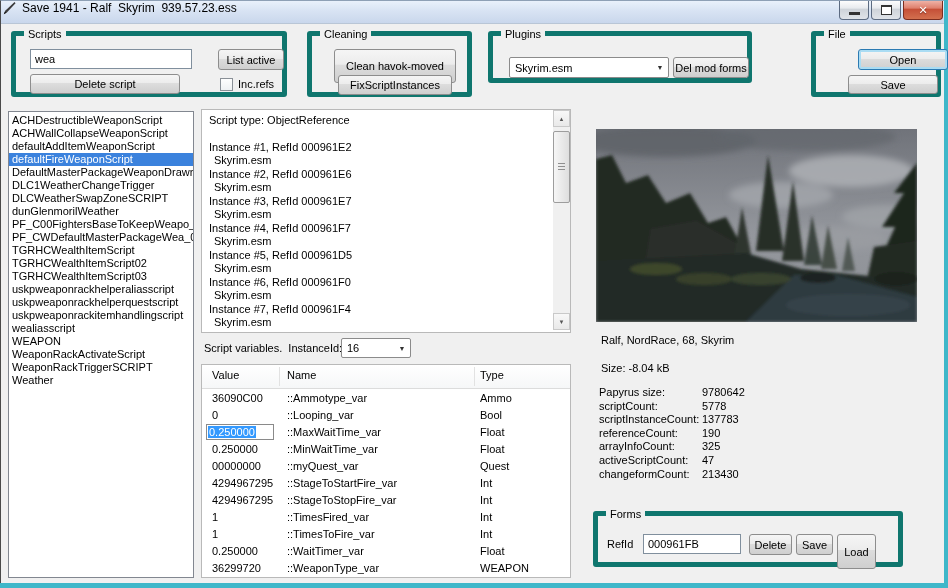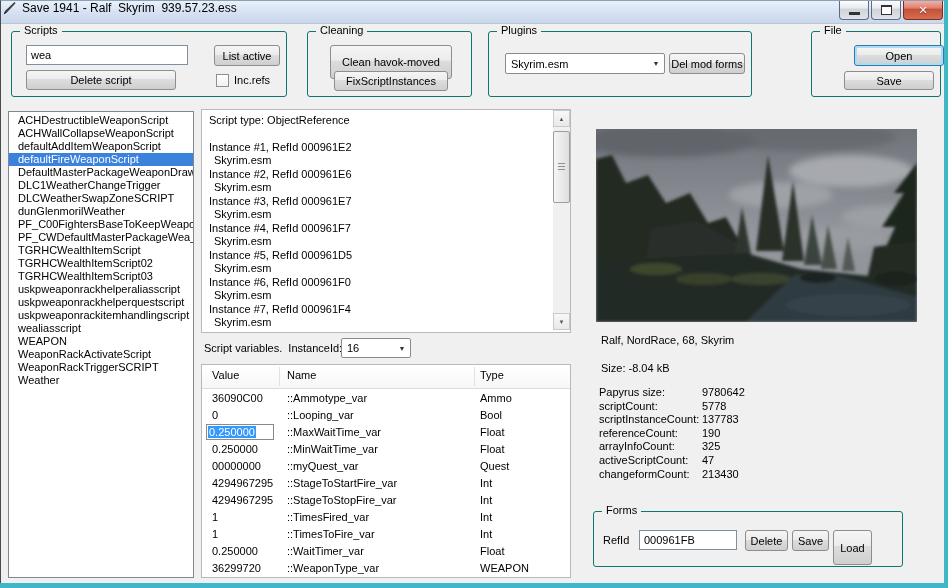--- a/index.html
+++ b/index.html
@@ -14,40 +14,40 @@
   .title{margin-left:6px;white-space:pre;font-size:12px;}
   .winbtns{position:absolute;right:1px;top:0;display:flex;gap:2px;}
   .wbtn{width:30px;height:19px;border:1px solid #5c6b81;border-top:none;border-radius:0 0 4px 4px;
         background:linear-gradient(#fdfdfd,#e7eaee 40%,#ced3d9 45%,#e0e4e9);
         display:flex;align-items:center;justify-content:center;box-sizing:border-box;}
   .glyph-min{width:11px;height:3px;background:#333;margin-top:7px;}
   .glyph-max{width:9px;height:7px;border:1px solid #333;border-top-width:2px;background:#fff;}
   .wbtn.close{width:40px;border-color:#7c2d1f;background:linear-gradient(#efb2a6,#de7f6c 40%,#c54f37 45%,#d3704f);
               color:#fff;font-weight:bold;font-size:11px;text-shadow:0 1px 1px #7a2a1c;}
   
-  .group{position:absolute;border:1px solid #0f766e;border-radius:3px;box-sizing:border-box;}
+  .group{position:absolute;border:5px solid #0f766e;border-radius:3px;box-sizing:border-box;}
   .legend{position:absolute;top:-8px;left:8px;background:#f0f0f0;padding:0 4px;}
   
   .btn{position:absolute;display:flex;align-items:center;justify-content:center;white-space:nowrap;
        background:linear-gradient(#f5f5f5,#ececec 45%,#dddddd 46%,#cfcfcf);
        border:1px solid #8d8d8d;border-radius:3px;box-sizing:border-box;cursor:default;}
   .btn.focus{border:1px solid #2b7ab2;box-shadow:0 0 0 2px #aadcf3 inset;}
   .tinput{position:absolute;border:1px solid #808f9d;background:#fff;font:inherit;
           padding:1px 4px;box-sizing:border-box;}
   .checkbox{position:absolute;width:13px;height:13px;border:1px solid #8a9097;
             background:linear-gradient(#fefefe,#eef1f3);box-sizing:border-box;}
   .cblabel{position:absolute;white-space:nowrap;}
   .combo{position:absolute;background:#fff;border:1px solid #8b8b8b;border-radius:2px;
          display:flex;align-items:center;box-sizing:border-box;}
   .combo .cval{flex:1;padding-left:5px;white-space:nowrap;overflow:hidden;}
   .combo .carrow{width:16px;text-align:center;font-size:7px;color:#333;flex:0 0 auto;}
   
   .listbox{position:absolute;left:7px;top:110px;width:186px;height:467px;background:#fff;
            border:1px solid #828790;box-sizing:border-box;padding-top:2px;overflow:hidden;}
-  .list-item{height:13px;line-height:13px;padding-left:9px;white-space:nowrap;overflow:hidden;}
+  .list-item{height:13px;line-height:13px;padding-left:3px;white-space:nowrap;overflow:hidden;}
   .list-item.selected{background:#3b82dd;color:#fff;}
   
   .instpanel{position:absolute;left:200px;top:108px;width:370px;height:224px;background:#fff;
              border:1px solid #b9b9b9;box-sizing:border-box;padding:4px 24px 0 7px;line-height:13.5px;overflow:hidden;}
   .inst-line{white-space:nowrap;}
   .inst-plugin{padding-left:5px;}
   .spacer{height:13px;}
   .vscroll{position:absolute;top:1px;right:1px;width:17px;height:220px;background:#f0f0f0;}
   .sbtn{position:absolute;left:0;width:17px;height:17px;background:linear-gradient(#f8f8f8,#e9e9e9);
         border:1px solid #c9c9c9;box-sizing:border-box;display:flex;align-items:center;justify-content:center;
@@ -114,21 +114,21 @@
       <span class="checkbox" style="left:204px;top:42px;"></span>
       <span class="cblabel" style="left:222px;top:42px;">Inc.refs</span>
     </div>
 
     <div class="group" style="left:306px;top:30px;width:165px;height:66px;">
       <span class="legend">Cleaning</span>
       <div class="btn" style="left:22px;top:13px;width:122px;height:34px;">Clean havok-moved</div>
       <div class="btn" style="left:26px;top:39px;width:114px;height:20px;">FixScriptInstances</div>
     </div>
 
-    <div class="group" style="left:487px;top:30px;width:264px;height:66px;">
+    <div class="group" style="left:487px;top:30px;width:264px;height:52px;">
       <span class="legend">Plugins</span>
       <div class="combo" style="left:16px;top:21px;width:160px;height:21px;">
         <span class="cval">Skyrim.esm</span>
         <span class="carrow">▼</span>
       </div>
       <div class="btn" style="left:180px;top:21px;width:76px;height:21px;">Del mod forms</div>
     </div>
 
     <div class="group" style="left:810px;top:30px;width:130px;height:66px;">
       <span class="legend">File</span>

